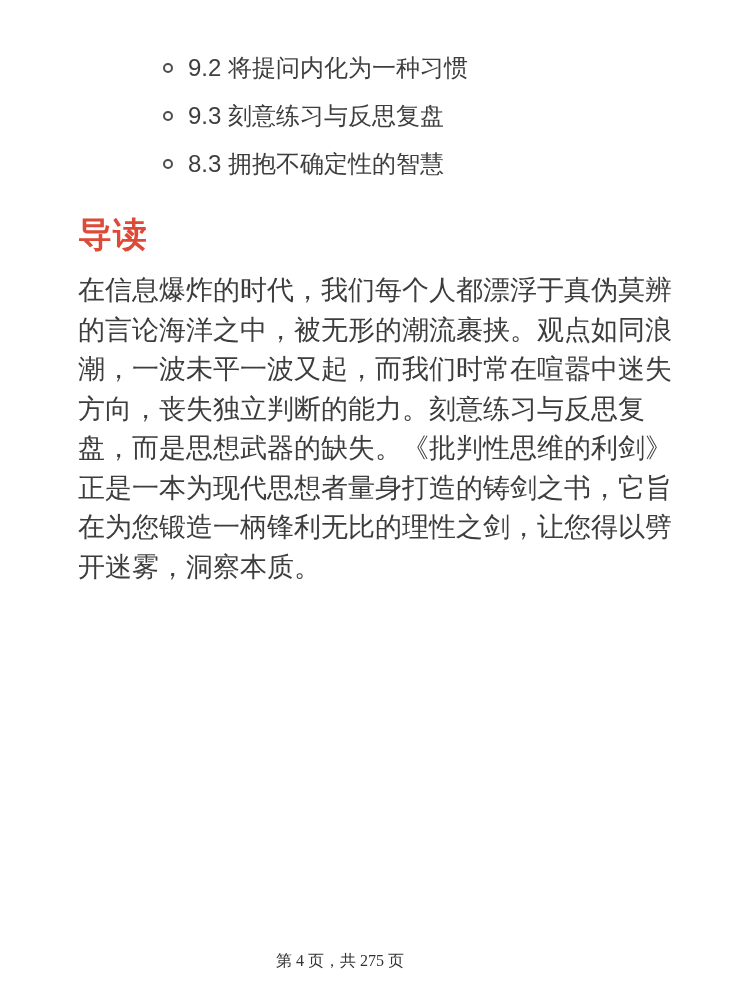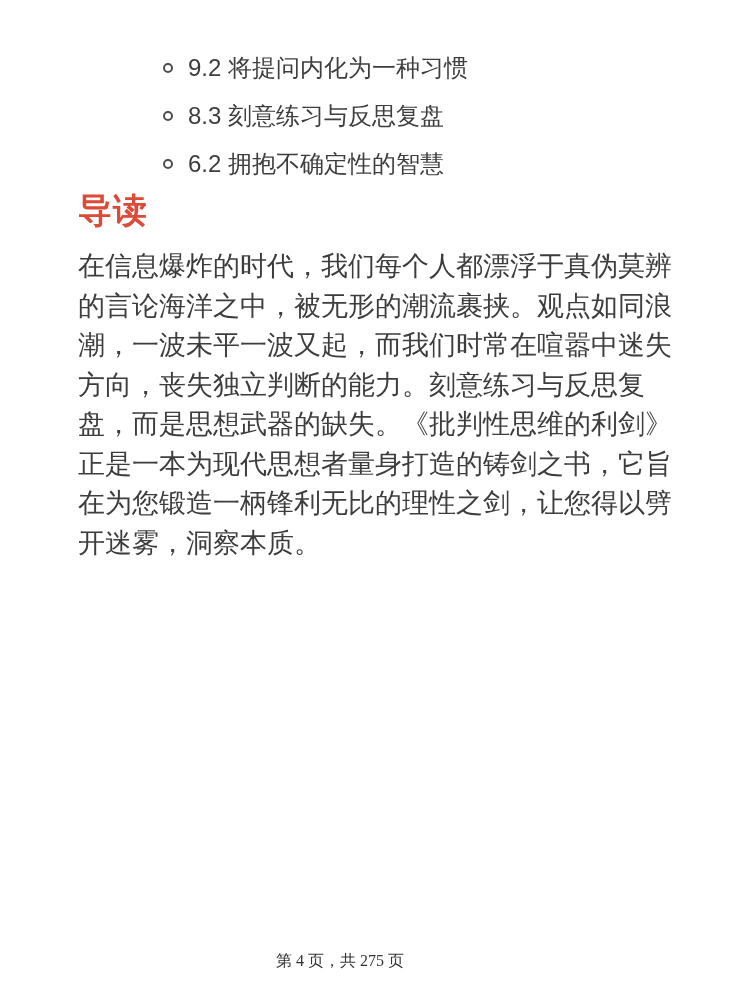--- a/index.html
+++ b/index.html
@@ -29,20 +29,21 @@
     flex: 0 0 auto;
     width: 10px;
     height: 10px;
     border: 2px solid #4d4d4d;
     border-radius: 50%;
     background: transparent;
     margin-left: 85px;
     margin-right: 15px;
   }
   .heading {
+    margin-top: 24px;
     font-size: 34px;
     line-height: 44px;
     font-weight: 700;
     color: #dc4a38;
     letter-spacing: 1px;
   }
   .para {
     margin-top: 15px;
     font-size: 27px;
     line-height: 39.5px;
@@ -70,25 +71,25 @@
 
 <div class="page">
 
   <ul class="toc">
     <li class="toc-item">
       <span class="bullet"></span>
       <span class="toc-label">9.2 将提问内化为一种习惯</span>
     </li>
     <li class="toc-item">
       <span class="bullet"></span>
-      <span class="toc-label">8.3 刻意练习与反思复盘</span>
+      <span class="toc-label">9.3 刻意练习与反思复盘</span>
     </li>
     <li class="toc-item">
       <span class="bullet"></span>
-      <span class="toc-label">6.2 拥抱不确定性的智慧</span>
+      <span class="toc-label">8.3 拥抱不确定性的智慧</span>
     </li>
   </ul>
 
   <h2 class="heading">导读</h2>
 
   <p class="para">在信息爆炸的时代，我们每个人都漂浮于真伪莫辨的言论海洋之中，被无形的潮流裹挟。观点如同浪潮，一波未平一波又起，而我们时常在喧嚣中迷失方向，丧失独立判断的能力。刻意练习与反思复盘，而是思想武器的缺失。《批判性思维的利剑》正是一本为现代思想者量身打造的铸剑之书，它旨在为您锻造一柄锋利无比的理性之剑，让您得以劈开迷雾，洞察本质。</p>
 
 
   <footer class="footer">
     <span>第 4 页，共 275 页</span>

